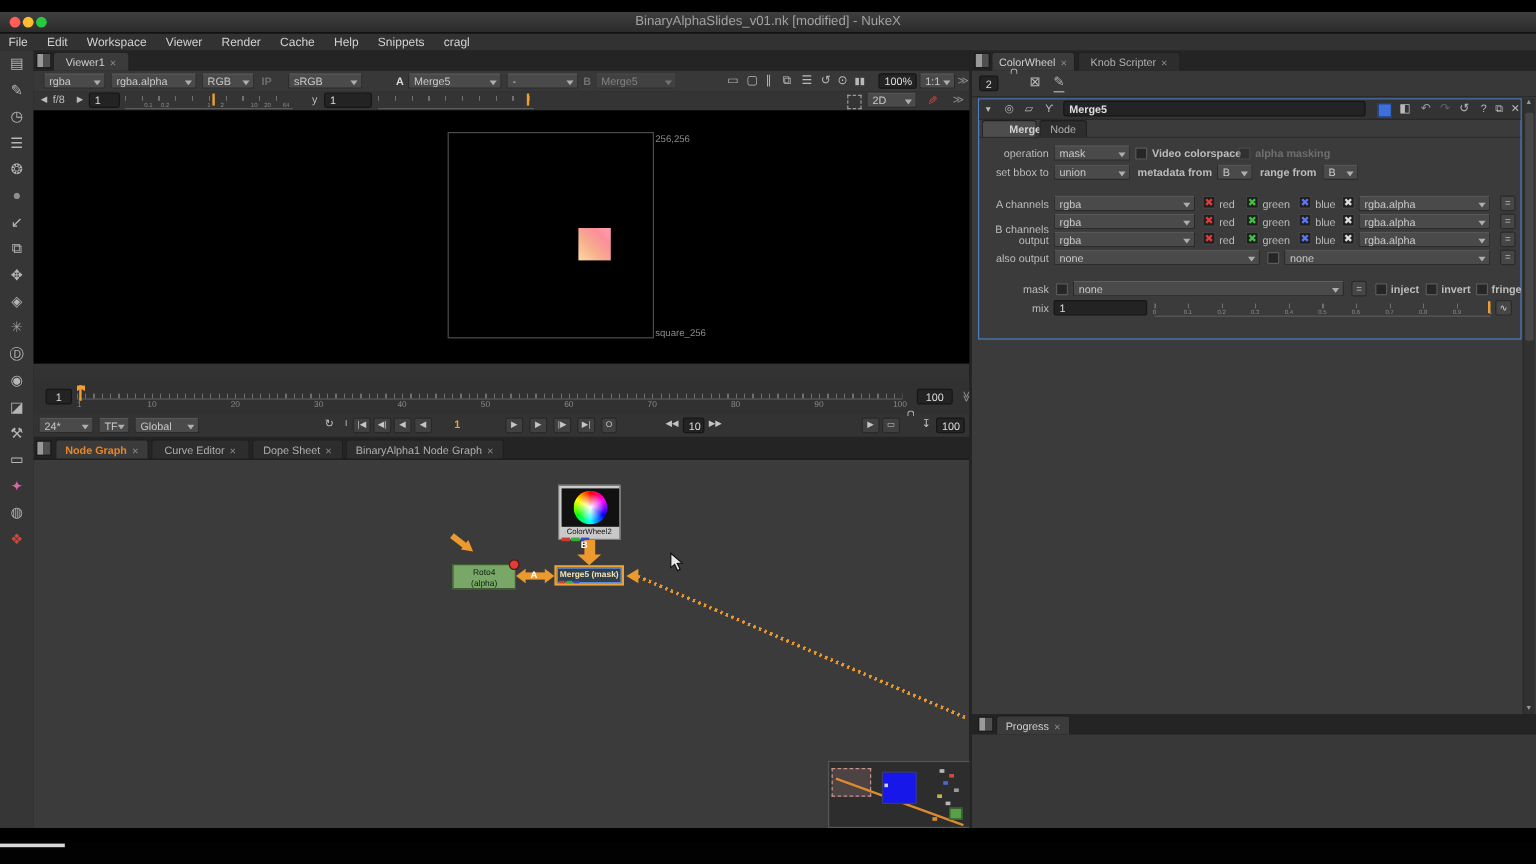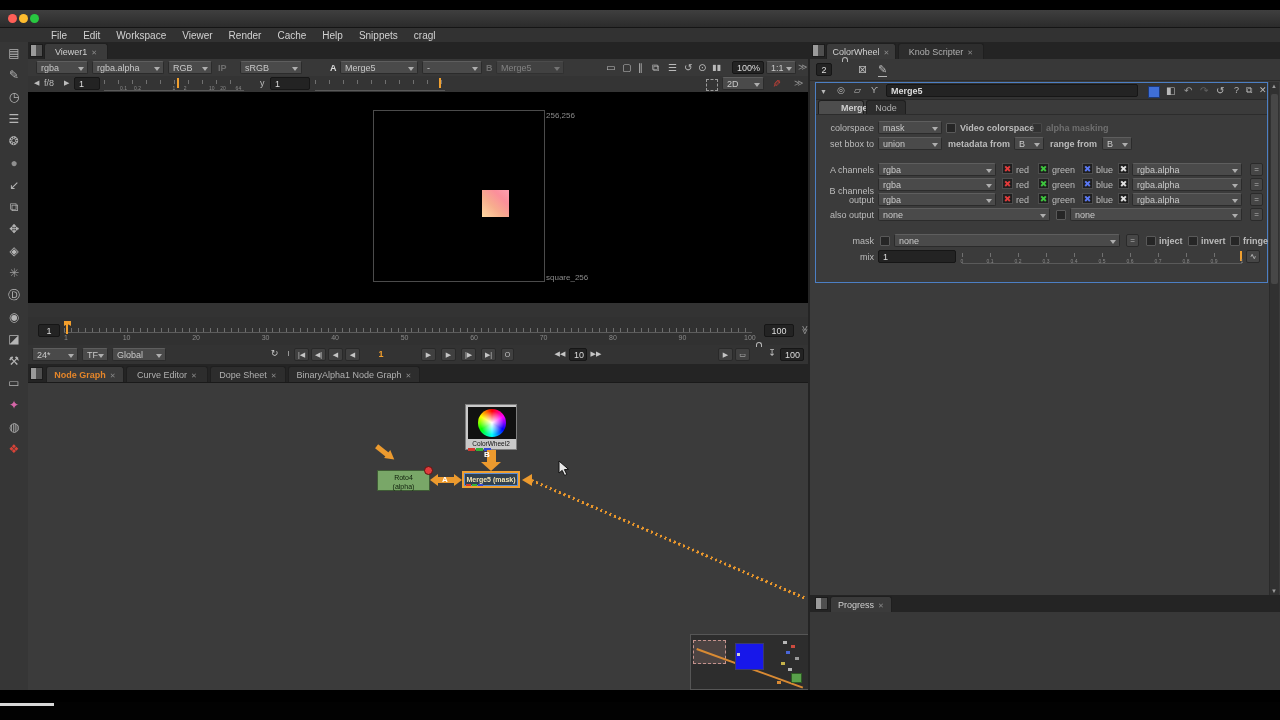--- a/index.html
+++ b/index.html
@@ -53,24 +53,25 @@
 </style>
 </head>
 <body>
 
 <div class="screen">
 
   <div class="titlebar">
     <span class="tl" style="left:8px;background:#ff5f57;"></span>
     <span class="tl" style="left:19px;background:#febc2e;"></span>
     <span class="tl" style="left:30px;background:#28c840;"></span>
+    <span class="wtitle">BinaryAlphaSlides_v01.nk [modified] - NukeX</span>
   </div>
 
   <div class="menubar">
-    <span class="mitem" style="padding-left:7px;margin-left:44px;">File</span>
+    <span class="mitem" style="padding-left:7px;">File</span>
     <span class="mitem">Edit</span>
     <span class="mitem">Workspace</span>
     <span class="mitem">Viewer</span>
     <span class="mitem">Render</span>
     <span class="mitem">Cache</span>
     <span class="mitem">Help</span>
     <span class="mitem">Snippets</span>
     <span class="mitem">cragl</span>
   </div>
 
@@ -318,21 +319,21 @@
         <span class="icg" style="left:418px;top:1px;font-size:9px;">?</span>
         <span class="icg" style="left:430px;top:1px;font-size:9px;">⧉</span>
         <span class="icg" style="left:443px;top:1px;font-size:9px;">✕</span>
       </div>
 
       <div class="abs" style="left:0;top:16px;width:100%;height:15px;border-bottom:1px solid #2c2c2c;">
         <span class="tab active" style="left:2px;width:46px;height:14px;line-height:14px;top:1px;background:#4d4d4d;font-weight:bold;padding-left:22px;"><span>Merge</span></span>
         <span class="tab" style="left:50px;width:40px;height:14px;line-height:14px;top:1px;"><span>Node</span></span>
       </div>
 
-      <span class="lbl" style="left:0;top:40px;width:58px;text-align:right;">colorspace</span>
+      <span class="lbl" style="left:0;top:40px;width:58px;text-align:right;">operation</span>
       <span class="dd" style="left:62px;top:38px;width:64px;">mask</span>
       <span class="cb" style="left:130px;top:40px;"></span>
       <span class="lbl" style="left:144px;top:40px;font-weight:bold;">Video colorspace</span>
       <span class="cb dim" style="left:216px;top:40px;"></span>
       <span class="lbl dim" style="left:230px;top:40px;font-weight:bold;">alpha masking</span>
 
       <span class="lbl" style="left:0;top:56px;width:58px;text-align:right;">set bbox to</span>
       <span class="dd" style="left:62px;top:54px;width:64px;">union</span>
       <span class="lbl" style="left:132px;top:56px;font-weight:bold;">metadata from</span>
       <span class="dd" style="left:198px;top:54px;width:30px;">B</span>

